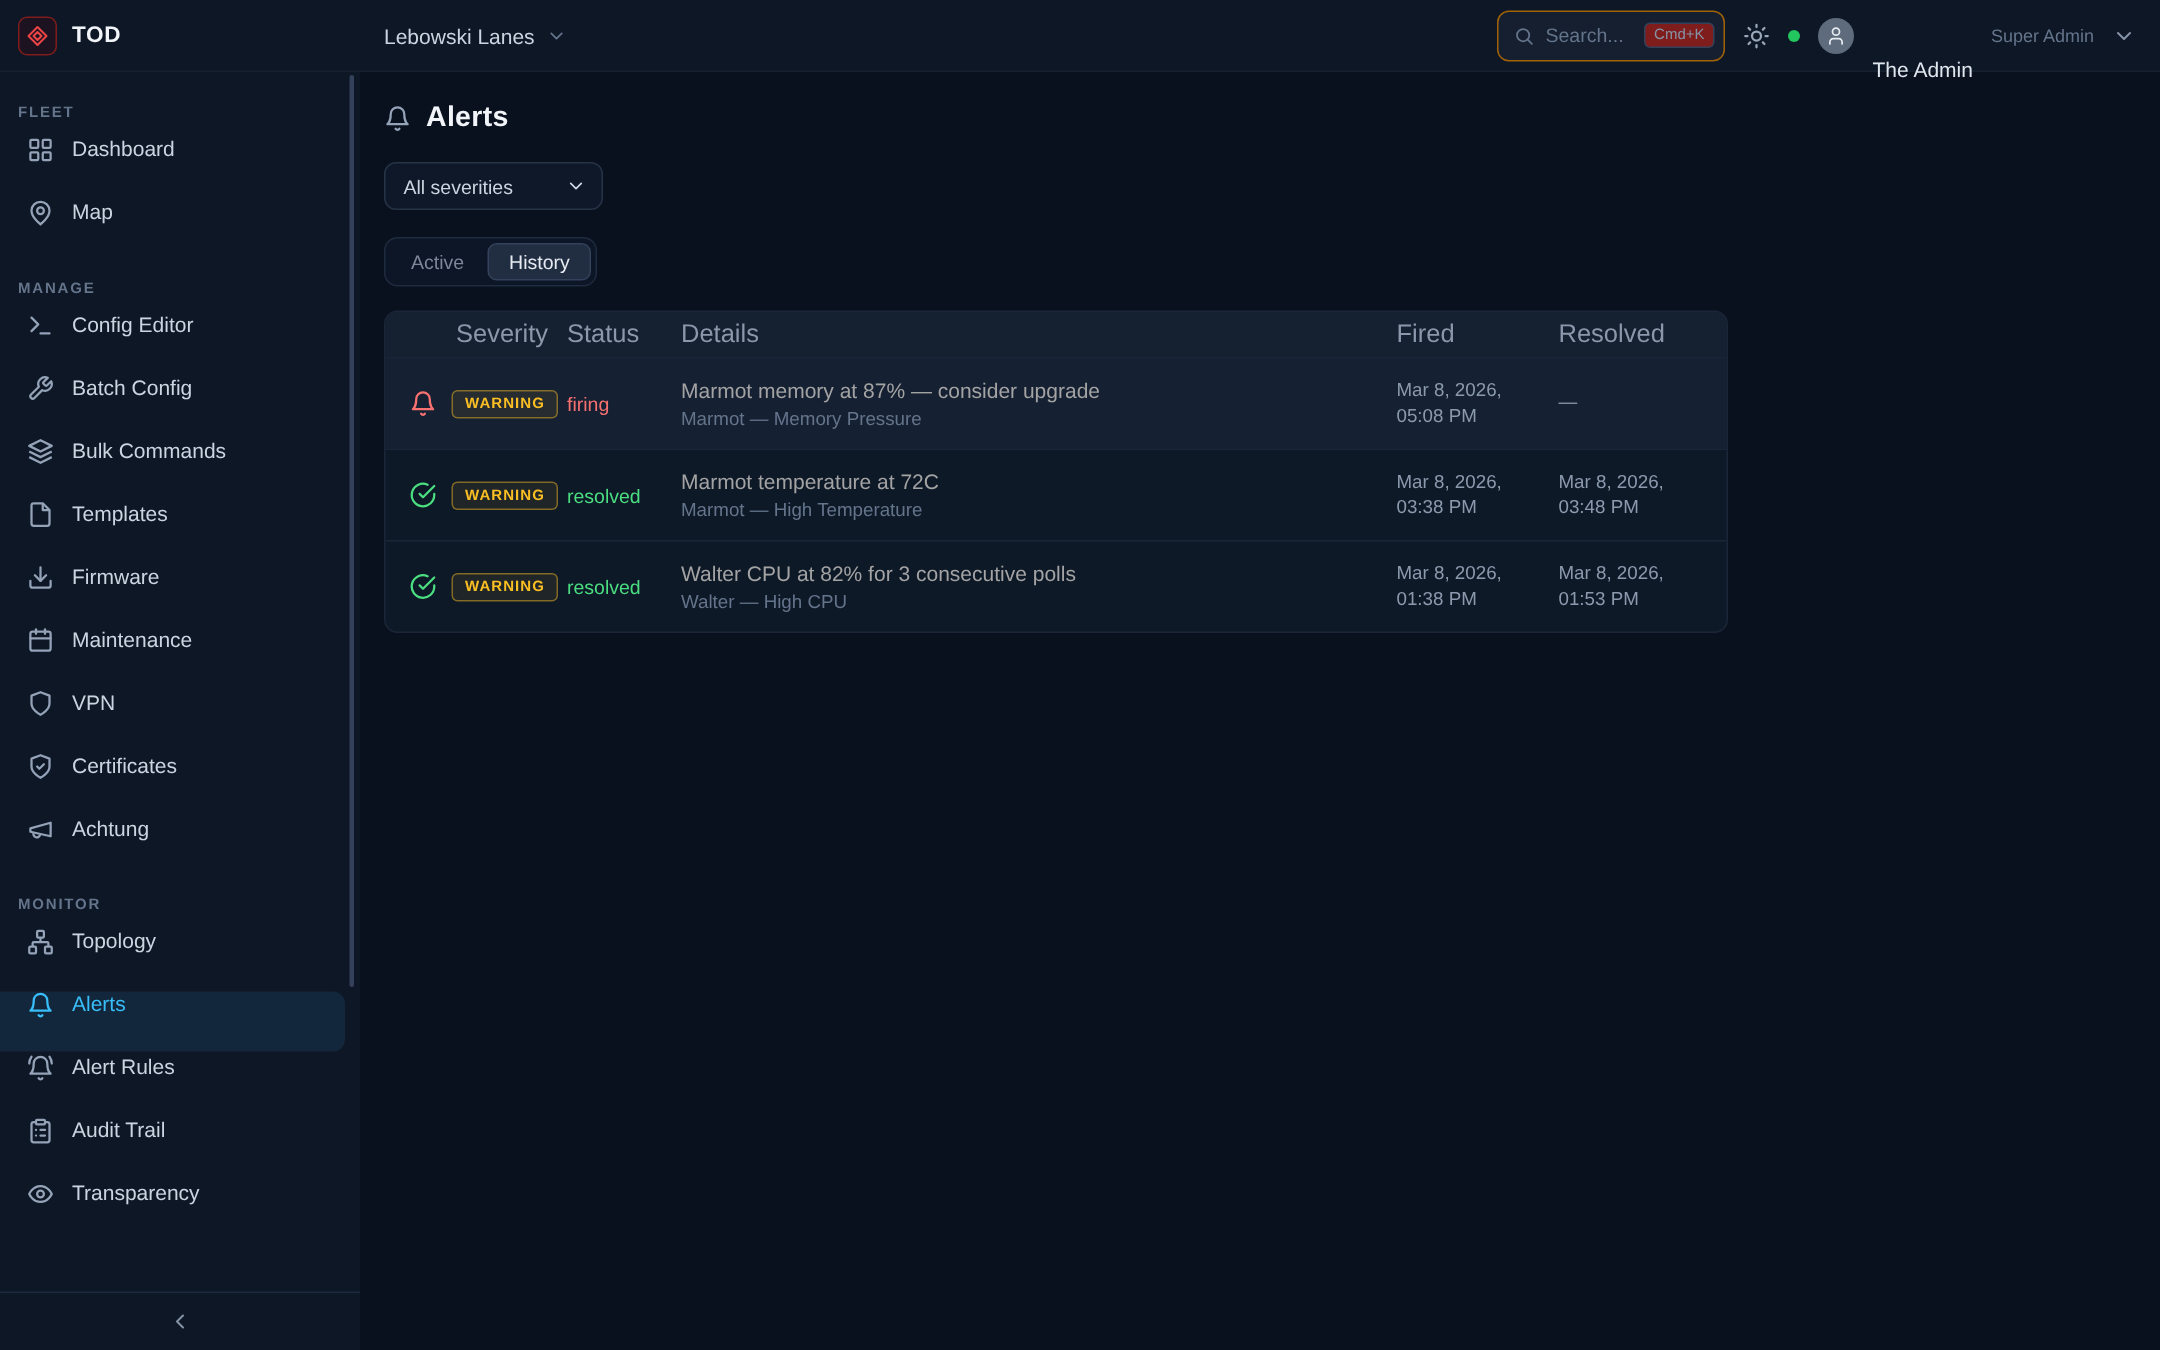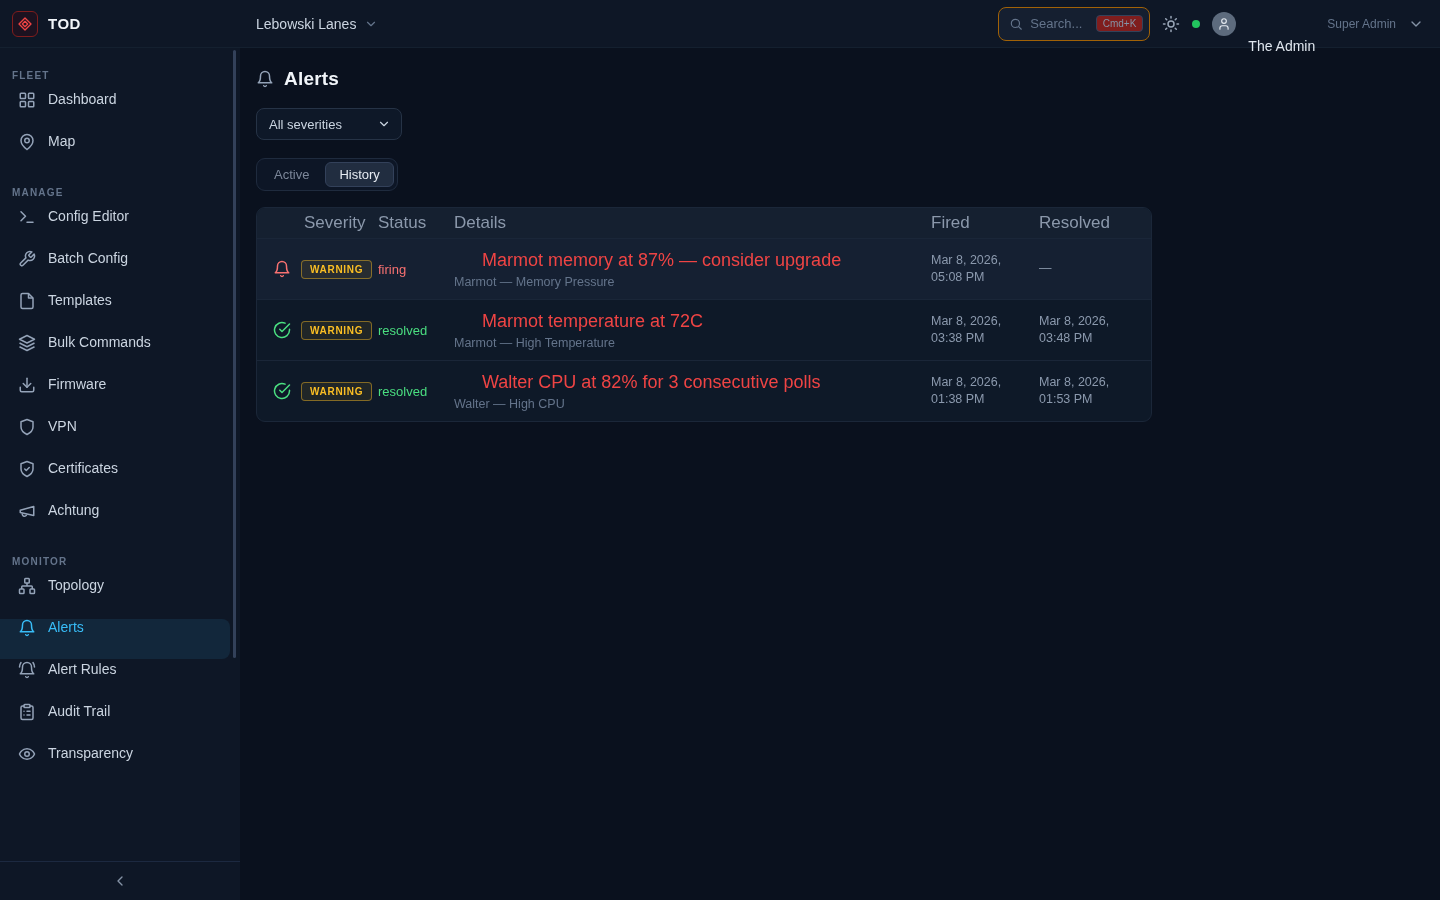--- a/index.html
+++ b/index.html
@@ -80,21 +80,21 @@
   .trow.firing .icon-bell { display:block; color:#f87171; }
   .trow.resolved .icon-check { display:block; color:#4ade80; }
   .badge { font-size:10px; font-weight:700; letter-spacing:.7px; color:#fbbf24;
            background:rgba(251,191,36,0.08); border:1px solid rgba(251,191,36,0.45);
            border-radius:4px; padding:3px 8px; }
   .cell.status { font-size:13px; }
   .trow.firing .cell.status { color:#f87171; }
   .trow.resolved .cell.status { color:#4ade80; }
   .cell.details { flex-direction:column; align-items:flex-start; justify-content:center; gap:4px;
                   padding:10px 16px 10px 0; }
-  .row-title { font-size:18px; color:#ef4444;margin-left:28px; }
+  .row-title { font-size:14px; color:#a3a3a3; }
   .row-sub { font-size:12.5px; color:#64748b; }
   .cell.time { font-size:12.5px; color:#8b99ad; line-height:1.4; padding-right:14px; }
   .ic { width:18px; height:18px; flex:0 0 auto; }
   .ic-sm { width:14px; height:14px; flex:0 0 auto; }
   .ic-xs { width:16px; height:16px; flex:0 0 auto; }
 </style>
 </head>
 <body>
 
 <div class="app">
@@ -179,40 +179,49 @@
           <span>Config Editor</span>
         </div>
         <div class="nav-item">
           <svg class="ic" viewBox="0 0 24 24" fill="none" stroke="currentColor" stroke-width="2" stroke-linecap="round" stroke-linejoin="round">
               <path d="M14.7 6.3a1 1 0 0 0 0 1.4l1.6 1.6a1 1 0 0 0 1.4 0l3.77-3.77a6 6 0 0 1-7.94 7.94l-6.91 6.91a2.12 2.12 0 0 1-3-3l6.91-6.91a6 6 0 0 1 7.94-7.94l-3.76 3.76z"></path>
             </svg>
           <span>Batch Config</span>
         </div>
         <div class="nav-item">
           <svg class="ic" viewBox="0 0 24 24" fill="none" stroke="currentColor" stroke-width="2" stroke-linejoin="round">
-              <path d="M14 2H6a2 2 0 0 0-2 2v16a2 2 0 0 0 2 2h12a2 2 0 0 0 2-2V8z"></path>
-              <polyline points="14 2 14 8 20 8"></polyline>
-            </svg>
-          <span>Templates</span>
-        </div>
-        <div class="nav-item">
-          <svg class="ic" viewBox="0 0 24 24" fill="none" stroke="currentColor" stroke-width="2" stroke-linejoin="round">
               <polygon points="12 2 2 7 12 12 22 7 12 2"></polygon>
               <polyline points="2 17 12 22 22 17"></polyline>
               <polyline points="2 12 12 17 22 12"></polyline>
             </svg>
           <span>Bulk Commands</span>
         </div>
         <div class="nav-item">
+          <svg class="ic" viewBox="0 0 24 24" fill="none" stroke="currentColor" stroke-width="2" stroke-linejoin="round">
+              <path d="M14 2H6a2 2 0 0 0-2 2v16a2 2 0 0 0 2 2h12a2 2 0 0 0 2-2V8z"></path>
+              <polyline points="14 2 14 8 20 8"></polyline>
+            </svg>
+          <span>Templates</span>
+        </div>
+        <div class="nav-item">
           <svg class="ic" viewBox="0 0 24 24" fill="none" stroke="currentColor" stroke-width="2" stroke-linecap="round" stroke-linejoin="round">
               <path d="M21 15v4a2 2 0 0 1-2 2H5a2 2 0 0 1-2-2v-4"></path>
               <polyline points="7 10 12 15 17 10"></polyline>
               <line x1="12" y1="15" x2="12" y2="3"></line>
             </svg>
           <span>Firmware</span>
+        </div>
+        <div class="nav-item">
+          <svg class="ic" viewBox="0 0 24 24" fill="none" stroke="currentColor" stroke-width="2" stroke-linecap="round">
+              <rect x="3" y="4" width="18" height="17" rx="2"></rect>
+              <line x1="16" y1="2" x2="16" y2="6"></line>
+              <line x1="8" y1="2" x2="8" y2="6"></line>
+              <line x1="3" y1="10" x2="21" y2="10"></line>
+            </svg>
+          <span>Maintenance</span>
         </div>
         <div class="nav-item">
           <svg class="ic" viewBox="0 0 24 24" fill="none" stroke="currentColor" stroke-width="2" stroke-linejoin="round">
               <path d="M12 22s8-4 8-10V5l-8-3-8 3v7c0 6 8 10 8 10z"></path>
             </svg>
           <span>VPN</span>
         </div>
         <div class="nav-item">
           <svg class="ic" viewBox="0 0 24 24" fill="none" stroke="currentColor" stroke-width="2" stroke-linecap="round" stroke-linejoin="round">
               <path d="M12 22s8-4 8-10V5l-8-3-8 3v7c0 6 8 10 8 10z"></path>

